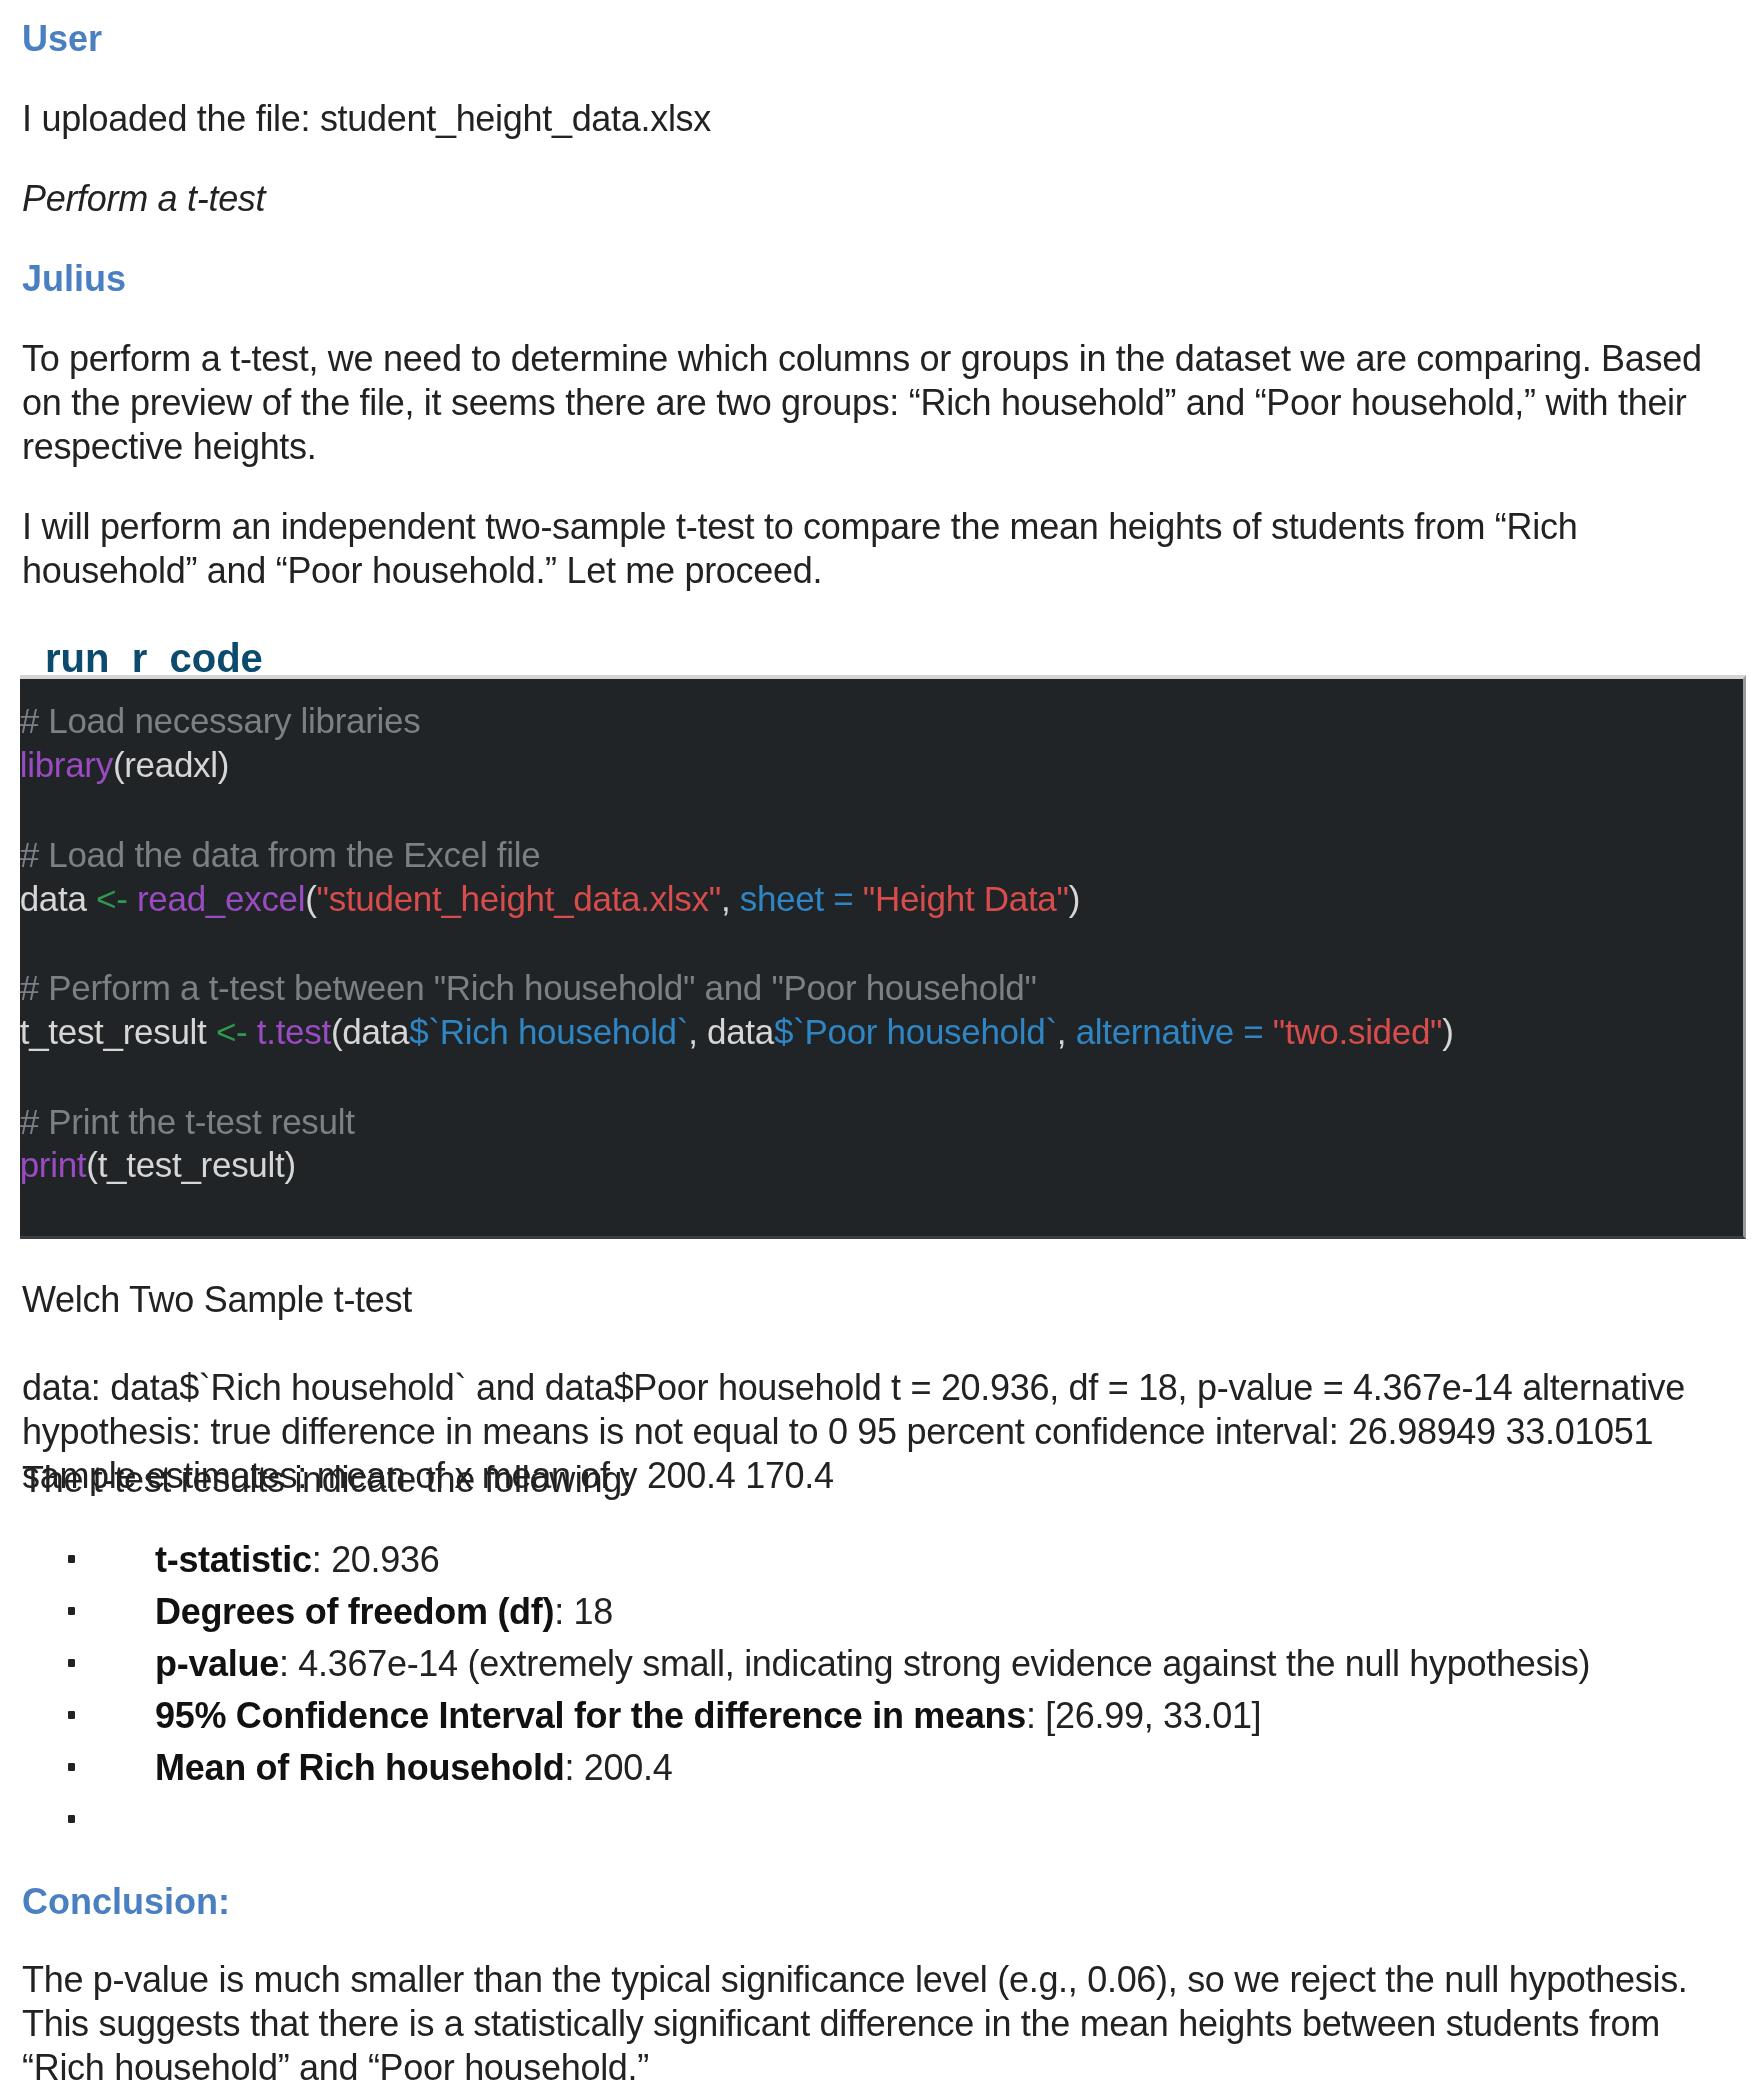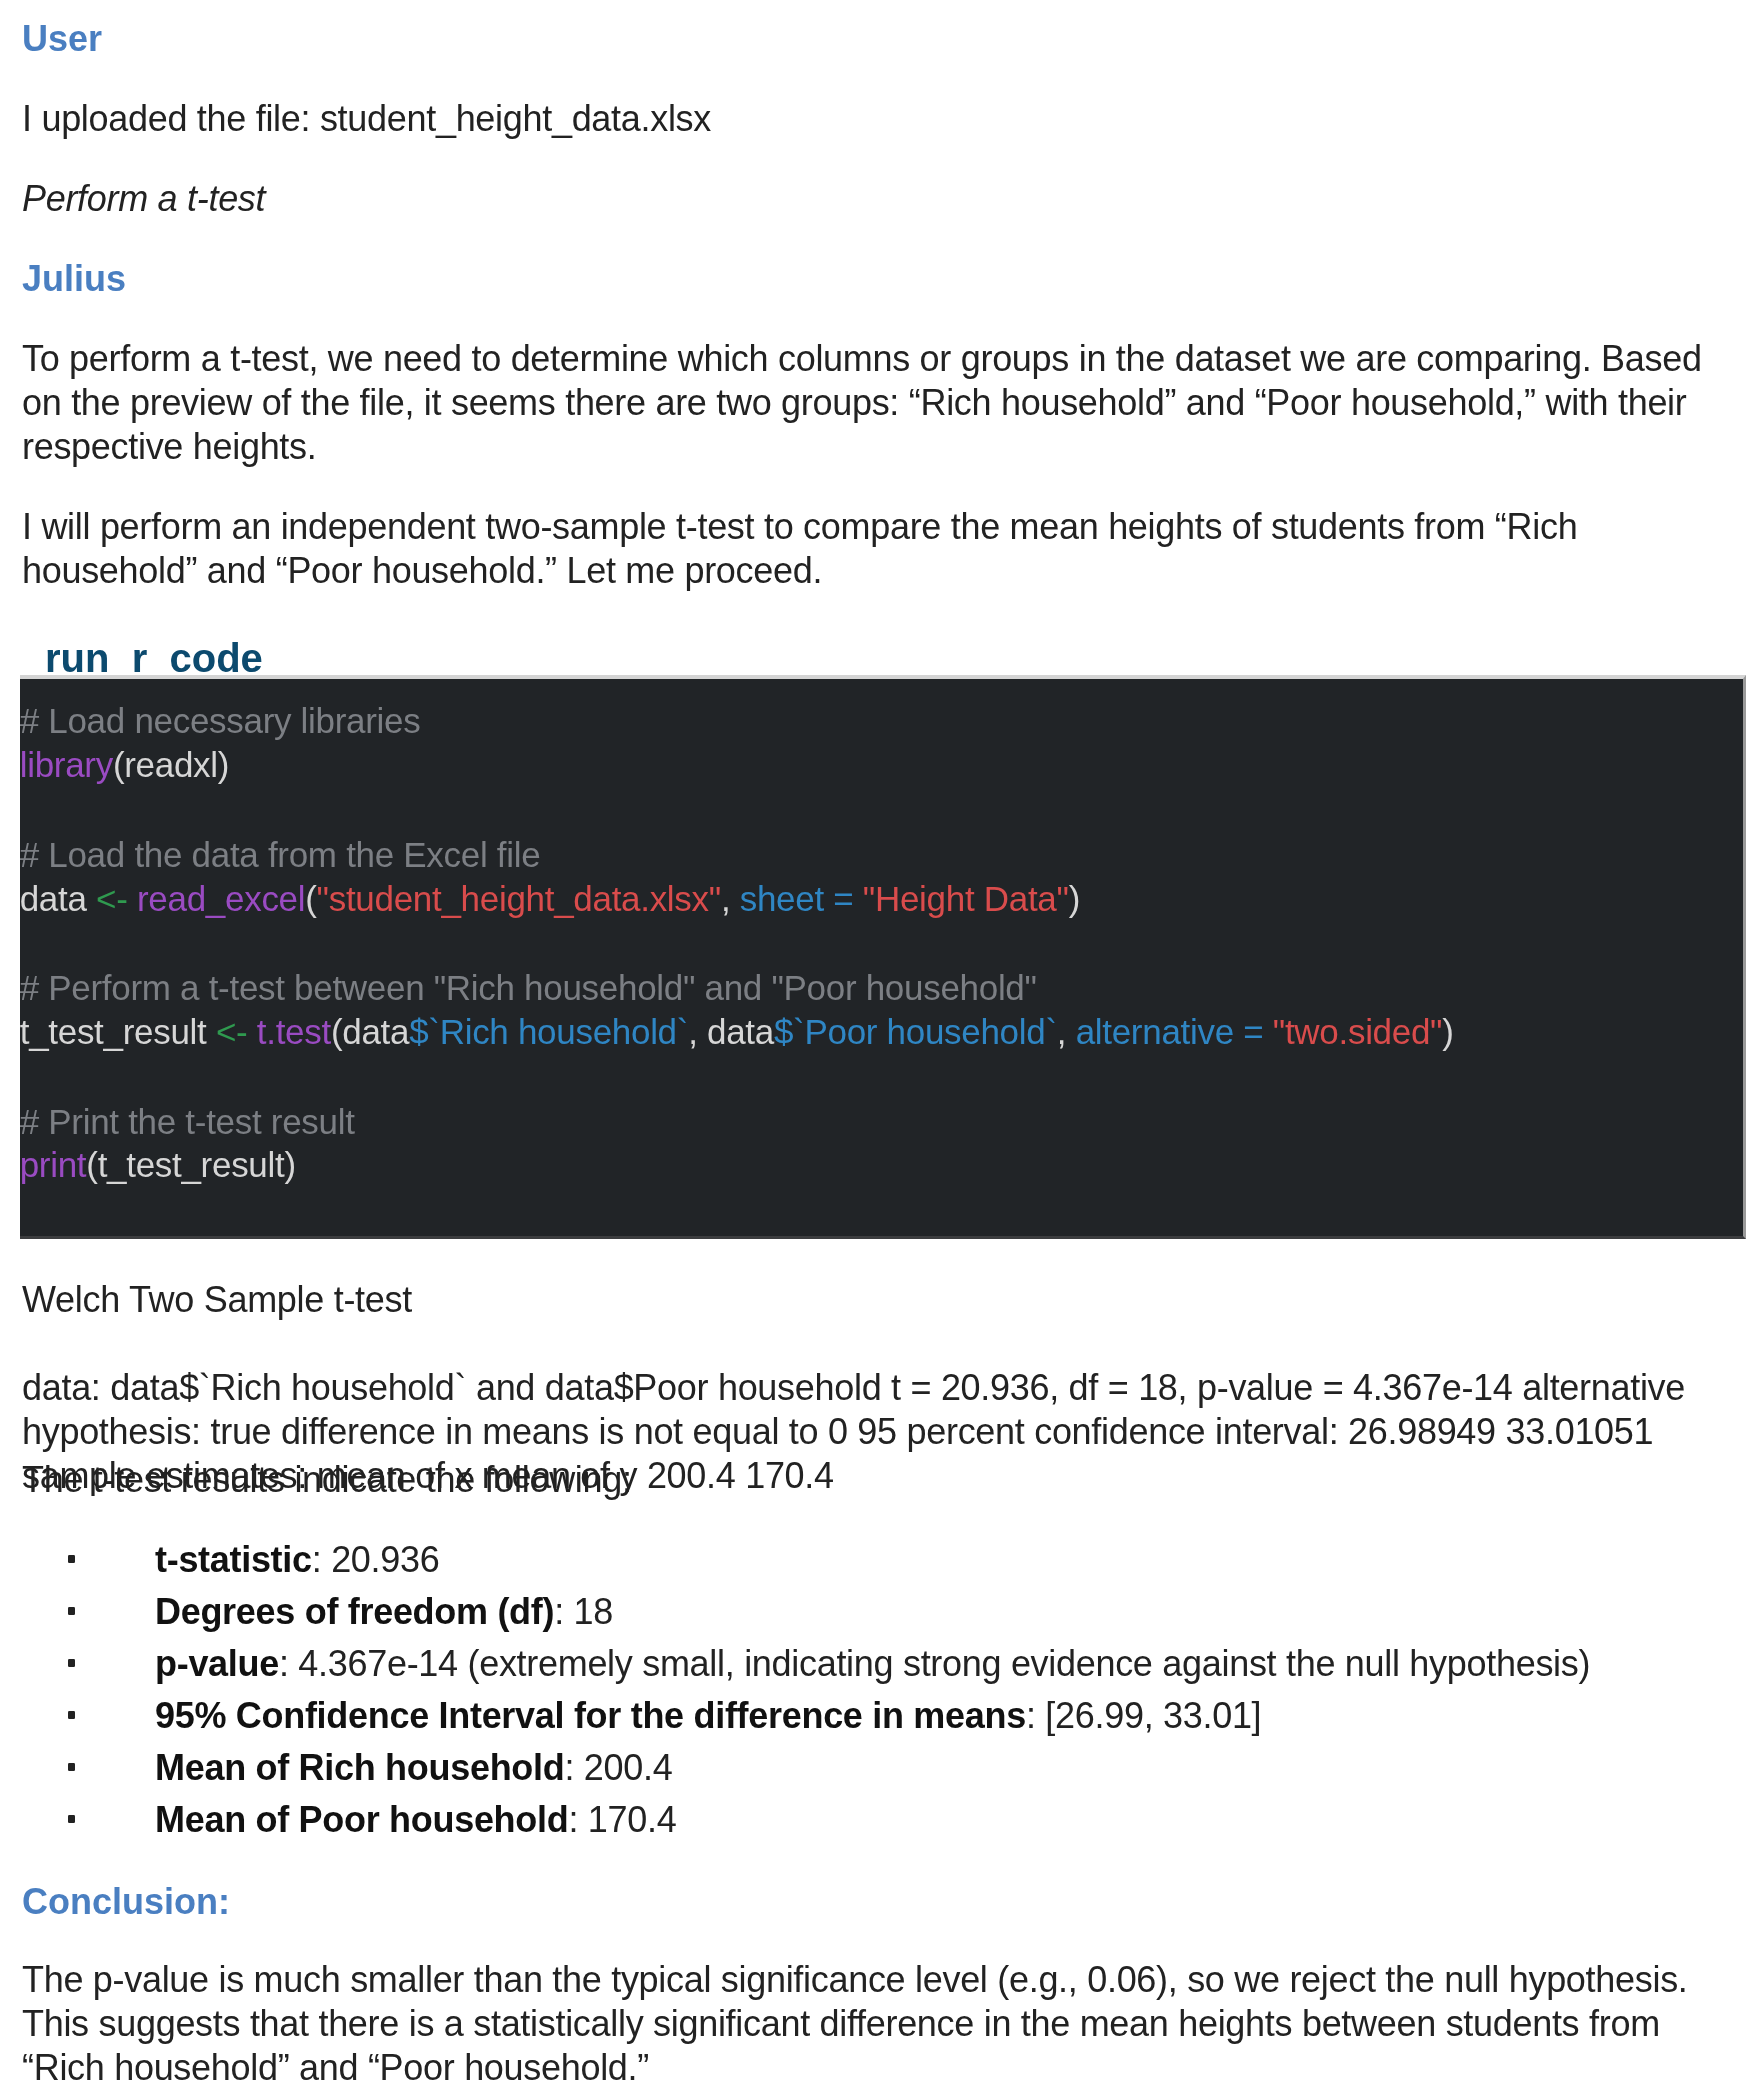--- a/index.html
+++ b/index.html
@@ -103,21 +103,20 @@
     <li class="bullet-item">
       <span class="bullet-dot"></span>
       <span class="bullet-text"><b>95% Confidence Interval for the difference in means</b><span>: [26.99, 33.01]</span></span>
     </li>
     <li class="bullet-item">
       <span class="bullet-dot"></span>
       <span class="bullet-text"><b>Mean of Rich household</b><span>: 200.4</span></span>
     </li>
     <li class="bullet-item">
       <span class="bullet-dot"></span>
-      <span class="bullet-text"><b>Mean of Poor household</b><span>: 170.4</span></span>
     </li>
   </ul>
 
   <div class="speaker" style="top:1884px;">Conclusion:</div>
   <p class="para" style="top:1958px;">The p-value is much smaller than the typical significance level (e.g., 0.06), so we reject the null hypothesis. This suggests that there is a statistically significant difference in the mean heights between students from “Rich household” and “Poor household.”</p>
 
 </div>
 
 
 </body></html>

